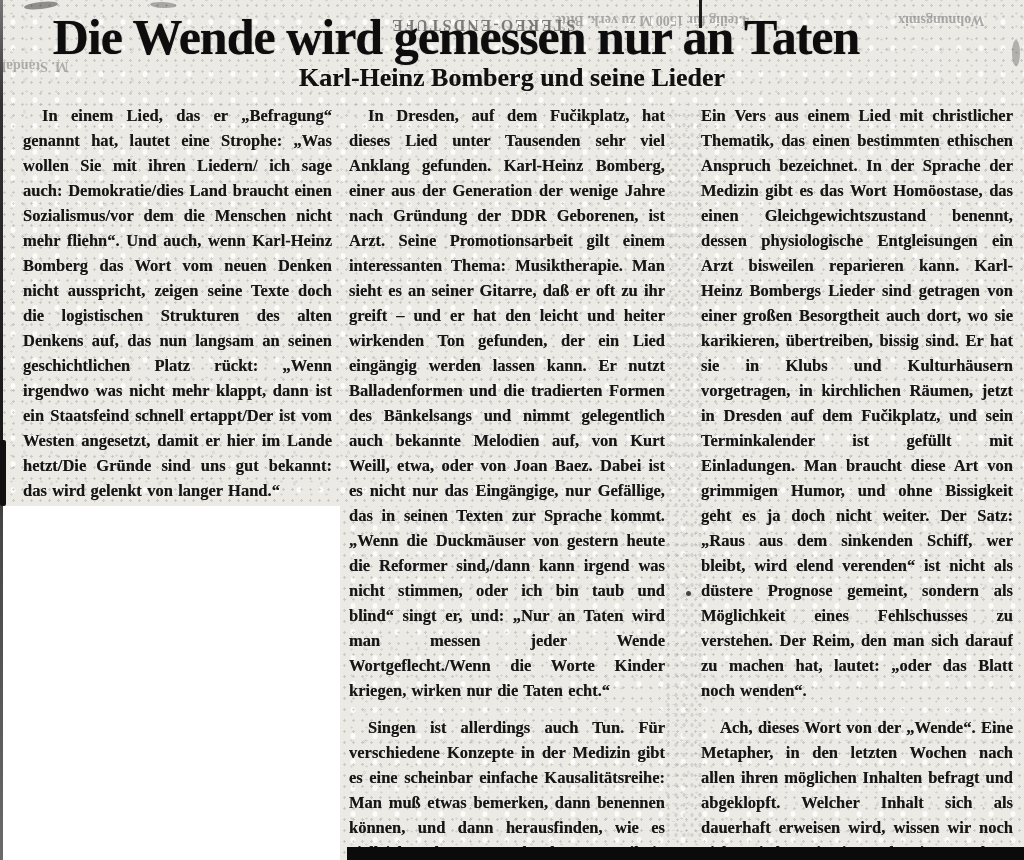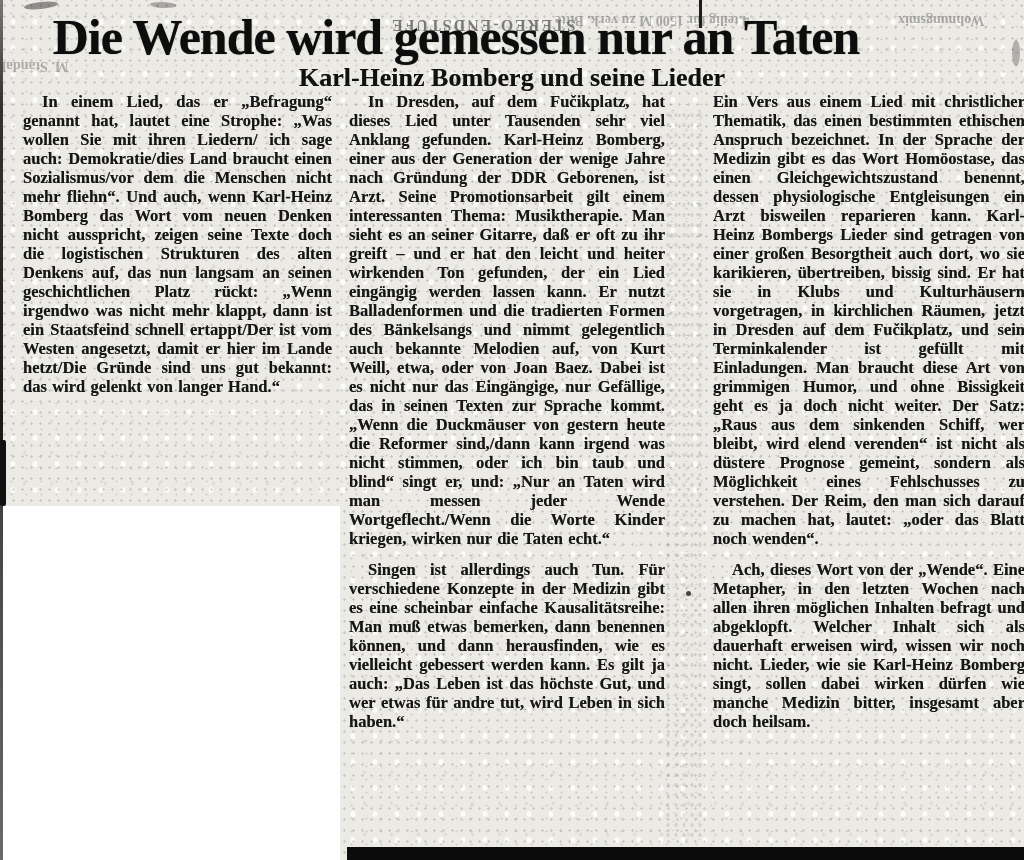--- a/index.html
+++ b/index.html
@@ -38,30 +38,30 @@
     letter-spacing:-1px;color:#0d0d0d;white-space:nowrap;
     text-shadow:0 0 1px rgba(0,0,0,.55);
   }
   .subhead{
     position:absolute;left:0;top:63px;width:1024px;
     text-align:center;font-weight:700;font-size:26px;color:#111;
     text-shadow:0 0 .6px rgba(0,0,0,.5);
   }
   
   .col{
-    position:absolute;top:92px;height:744px;overflow:hidden;
-    font-size:16.5px;font-weight:700;line-height:19px;
+    position:absolute;top:103px;height:744px;overflow:hidden;
+    font-size:16.5px;font-weight:700;line-height:25px;
     color:#161616;text-align:justify;word-spacing:1.2px;
     text-shadow:0 0 .5px rgba(20,20,20,.55);
   }
   .col p{margin:0 0 12px 0;text-indent:19px;}
   .col p.noindent{text-indent:0;}
   .col1{left:23px;width:309px;height:400px;}
   .col2{left:349px;width:316px;}
-  .col3{left:701px;width:312px;margin-left:12px;}
+  .col3{left:701px;width:312px;}
   .byline{
     text-align:right;letter-spacing:1.6px;font-size:17px;
     margin-top:2px;white-space:nowrap;
   }
   
   .frag{
     position:absolute;transform:rotate(180deg);
     font-weight:700;color:#6f6f6f;opacity:.62;
     filter:blur(.4px);white-space:nowrap;
   }

